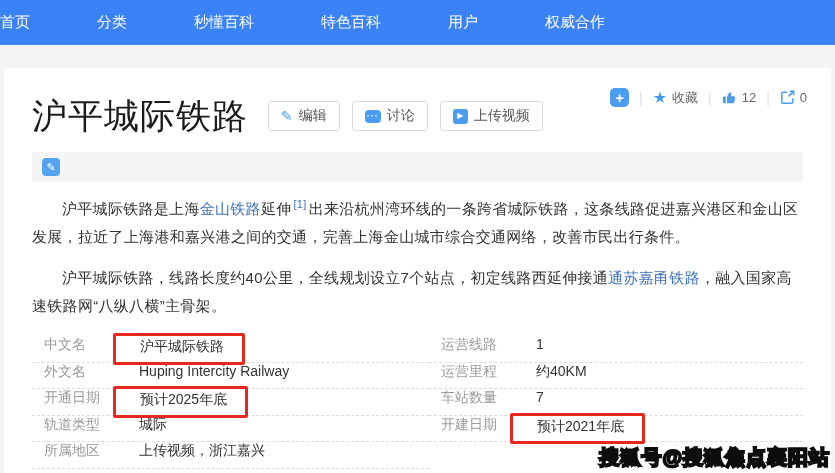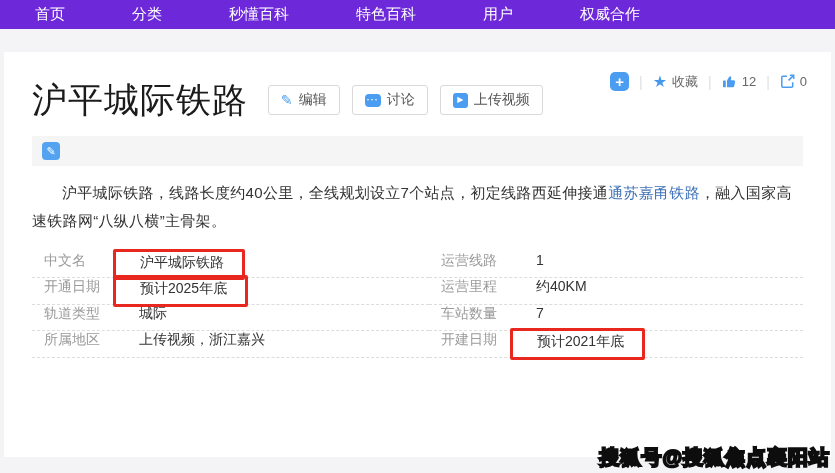--- a/index.html
+++ b/index.html
@@ -4,22 +4,22 @@
 <style>
   html,body{margin:0;padding:0;}
   body{
     width:835px;height:473px;overflow:hidden;position:relative;
     background:#f4f4f6;
     font-family:"Liberation Sans","DejaVu Sans",sans-serif;
     -webkit-font-smoothing:antialiased;
   }
   
   .navbar{
-    height:29px;background:#6d28d9;display:flex;align-items:center;
-    padding-left:35px;box-sizing:border-box;
+    height:45px;background:#3b82f6;display:flex;align-items:center;
+    box-sizing:border-box;
   }
   .nav-item{
     color:#ffffff;font-size:15px;margin-right:67px;cursor:pointer;white-space:nowrap;
   }
   
   .card{
     margin:23px 4px 0 4px;background:#ffffff;position:relative;
     height:405px;box-sizing:border-box;padding:0 28px;overflow:hidden;
   }
   
@@ -161,30 +161,37 @@
         <span>上传视频</span>
       </span>
     </div>
   </div>
 
   <div class="notice">
     <span class="notice-pencil">✎</span>
   </div>
 
   <p class="para">
+    <span>沪平城际铁路是上海</span><a class="blue-link">金山铁路</a><span>延伸</span><span class="ref-sup">[1]</span><span>出来沿杭州湾环线的一条跨省城际铁路，这条线路促进嘉兴港区和金山区发展，拉近了上海港和嘉兴港之间的交通，完善上海金山城市综合交通网络，改善市民出行条件。</span>
+  </p>
+  <p class="para">
     <span>沪平城际铁路，线路长度约40公里，全线规划设立7个站点，初定线路西延伸接通</span><a class="blue-link">通苏嘉甬铁路</a><span>，融入国家高速铁路网“八纵八横”主骨架。</span>
   </p>
 
   <div class="infobox">
     <div class="ib-col">
       <div class="ib-row">
         <span class="ib-label">中文名</span>
         <span class="ib-value hl">沪平城际铁路</span>
       </div>
       <div class="ib-row">
+        <span class="ib-label">外文名</span>
+        <span class="ib-value">Huping Intercity Railway</span>
+      </div>
+      <div class="ib-row">
         <span class="ib-label">开通日期</span>
         <span class="ib-value hl">预计2025年底</span>
       </div>
       <div class="ib-row">
         <span class="ib-label">轨道类型</span>
         <span class="ib-value">城际</span>
       </div>
       <div class="ib-row">
         <span class="ib-label">所属地区</span>
         <span class="ib-value">上传视频，浙江嘉兴</span>

